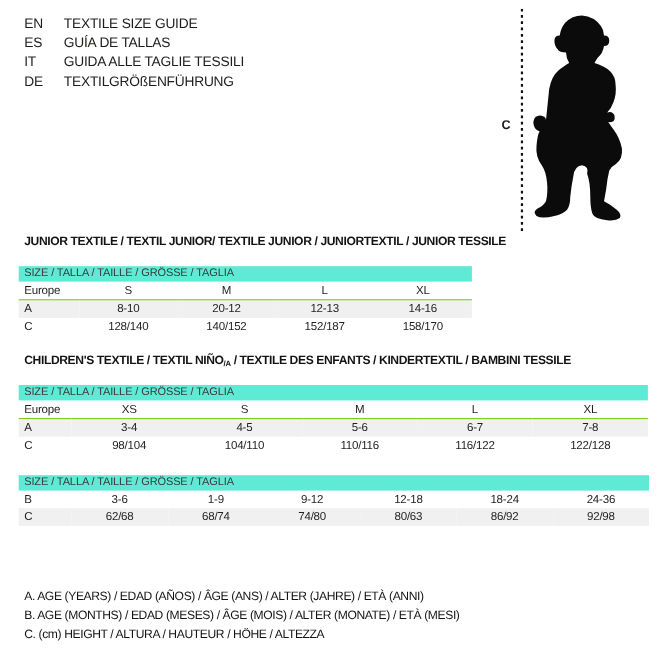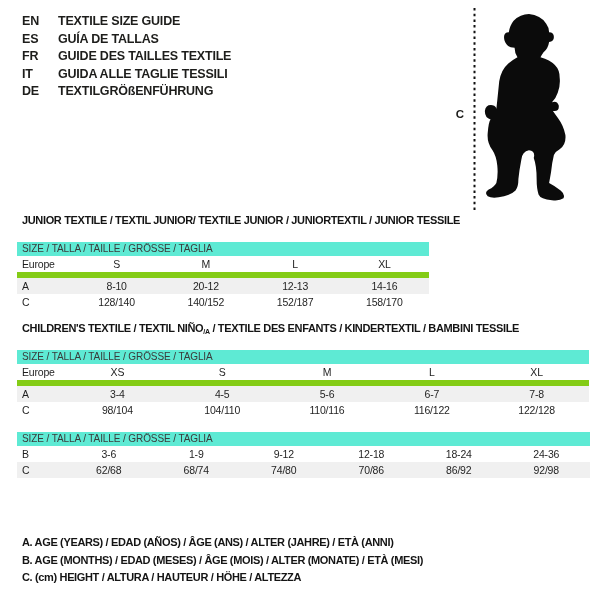--- a/index.html
+++ b/index.html
@@ -5,21 +5,21 @@
   html,body{margin:0;padding:0}
   body{
     width:600px;height:600px;position:relative;overflow:hidden;
     background:#ffffff;color:#1d1d1b;
     font-family:"Liberation Sans",sans-serif;
     -webkit-font-smoothing:antialiased;
   }
   .abs{position:absolute}
 
   
-  .langs{left:22px;top:13px;font-size:12.5px;font-weight:bold;line-height:17.6px;letter-spacing:-0.2px;white-space:nowrap}
+  .langs{left:22px;top:13px;font-size:12.5px;font-weight:normal;line-height:17.6px;letter-spacing:-0.2px;white-space:nowrap}
   .langs .code{display:inline-block;width:36px}
 
   
   .fig-label{left:451px;top:108px;width:18px;text-align:center;font-size:11.5px;font-weight:bold}
   .dotline{left:472px;top:8px}
   .baby{left:481px;top:9px}
 
   
   .tgroup{position:absolute}
   .t0{left:17px;top:214px;width:412px}
@@ -27,33 +27,32 @@
   .t2{left:17px;top:428px;width:573px}
   .ttitle{margin-left:5px;font-weight:bold;font-size:11px;line-height:13px;letter-spacing:-0.35px;white-space:nowrap;color:#141414}
   .t2 .ttitle{line-height:17px}
   .sizebar{margin-top:15px;height:14px;background:#5eead4;color:#3a3a3a;font-size:10px;line-height:14.5px;padding-left:5px;letter-spacing:-0.1px;box-sizing:border-box}
   .t1 .sizebar{margin-top:12px}
   .t2 .sizebar{margin-top:4px}
   table.sizetable{width:100%;border-collapse:collapse;table-layout:fixed;font-size:10.5px;letter-spacing:-0.2px;color:#1f1f1f}
   .sizetable td{text-align:center;height:16px;padding:0;white-space:nowrap}
   .sizetable td.lbl{text-align:left;padding-left:5px}
   .sizetable tr.shade{background:#f0f0f0}
-  .sizetable tr.divider td{border-bottom:6px solid #84cc16}
+  .sizetable tr.divider td{border-bottom:1px solid #84cc16}
   sub.t-sub{font-size:7px;vertical-align:-2px;letter-spacing:-0.3px}
 
   
-  .notes{left:22px;top:534px;font-size:11px;font-weight:bold;line-height:17.5px;letter-spacing:-0.35px;white-space:nowrap;color:#141414}
+  .notes{left:22px;top:534px;font-size:11px;font-weight:normal;line-height:17.5px;letter-spacing:-0.35px;white-space:nowrap;color:#141414}
 </style>
 </head>
 <body>
 
 <div class="abs langs" id="langs-root">
     <div><span class="code">EN</span><span>TEXTILE SIZE GUIDE</span></div>
     <div><span class="code">ES</span><span>GUÍA DE TALLAS</span></div>
-    <div><span class="code">FR</span><span>GUIDE DES TAILLES TEXTILE</span></div>
     <div><span class="code">IT</span><span>GUIDA ALLE TAGLIE TESSILI</span></div>
     <div><span class="code">DE</span><span>TEXTILGRÖßENFÜHRUNG</span></div>
   </div>
 
 <div class="abs fig-label">C</div>
 <svg class="abs dotline" width="5" height="204" viewBox="0 0 5 204">
   <line x1="2.5" y1="0" x2="2.5" y2="204" stroke="#111111" stroke-width="2" stroke-dasharray="2.5 3.2"></line>
 </svg>
 <svg class="abs baby" width="94" height="202" viewBox="-4 -2 98 204">
   <path fill="#0b0b0b" d="M46,0
@@ -175,21 +174,21 @@
             <td>9-12</td>
             <td>12-18</td>
             <td>18-24</td>
             <td>24-36</td>
           </tr>
           <tr class="shade">
             <td class="lbl">C</td>
             <td>62/68</td>
             <td>68/74</td>
             <td>74/80</td>
-            <td>70/86</td>
+            <td>80/63</td>
             <td>86/92</td>
             <td>92/98</td>
           </tr>
         </tbody>
       </table>
     </div>
   </div>
 
 <div class="abs notes" id="notes-root">
     <div>A. AGE (YEARS) / EDAD (AÑOS) / ÂGE (ANS) / ALTER (JAHRE) / ETÀ (ANNI)</div>

